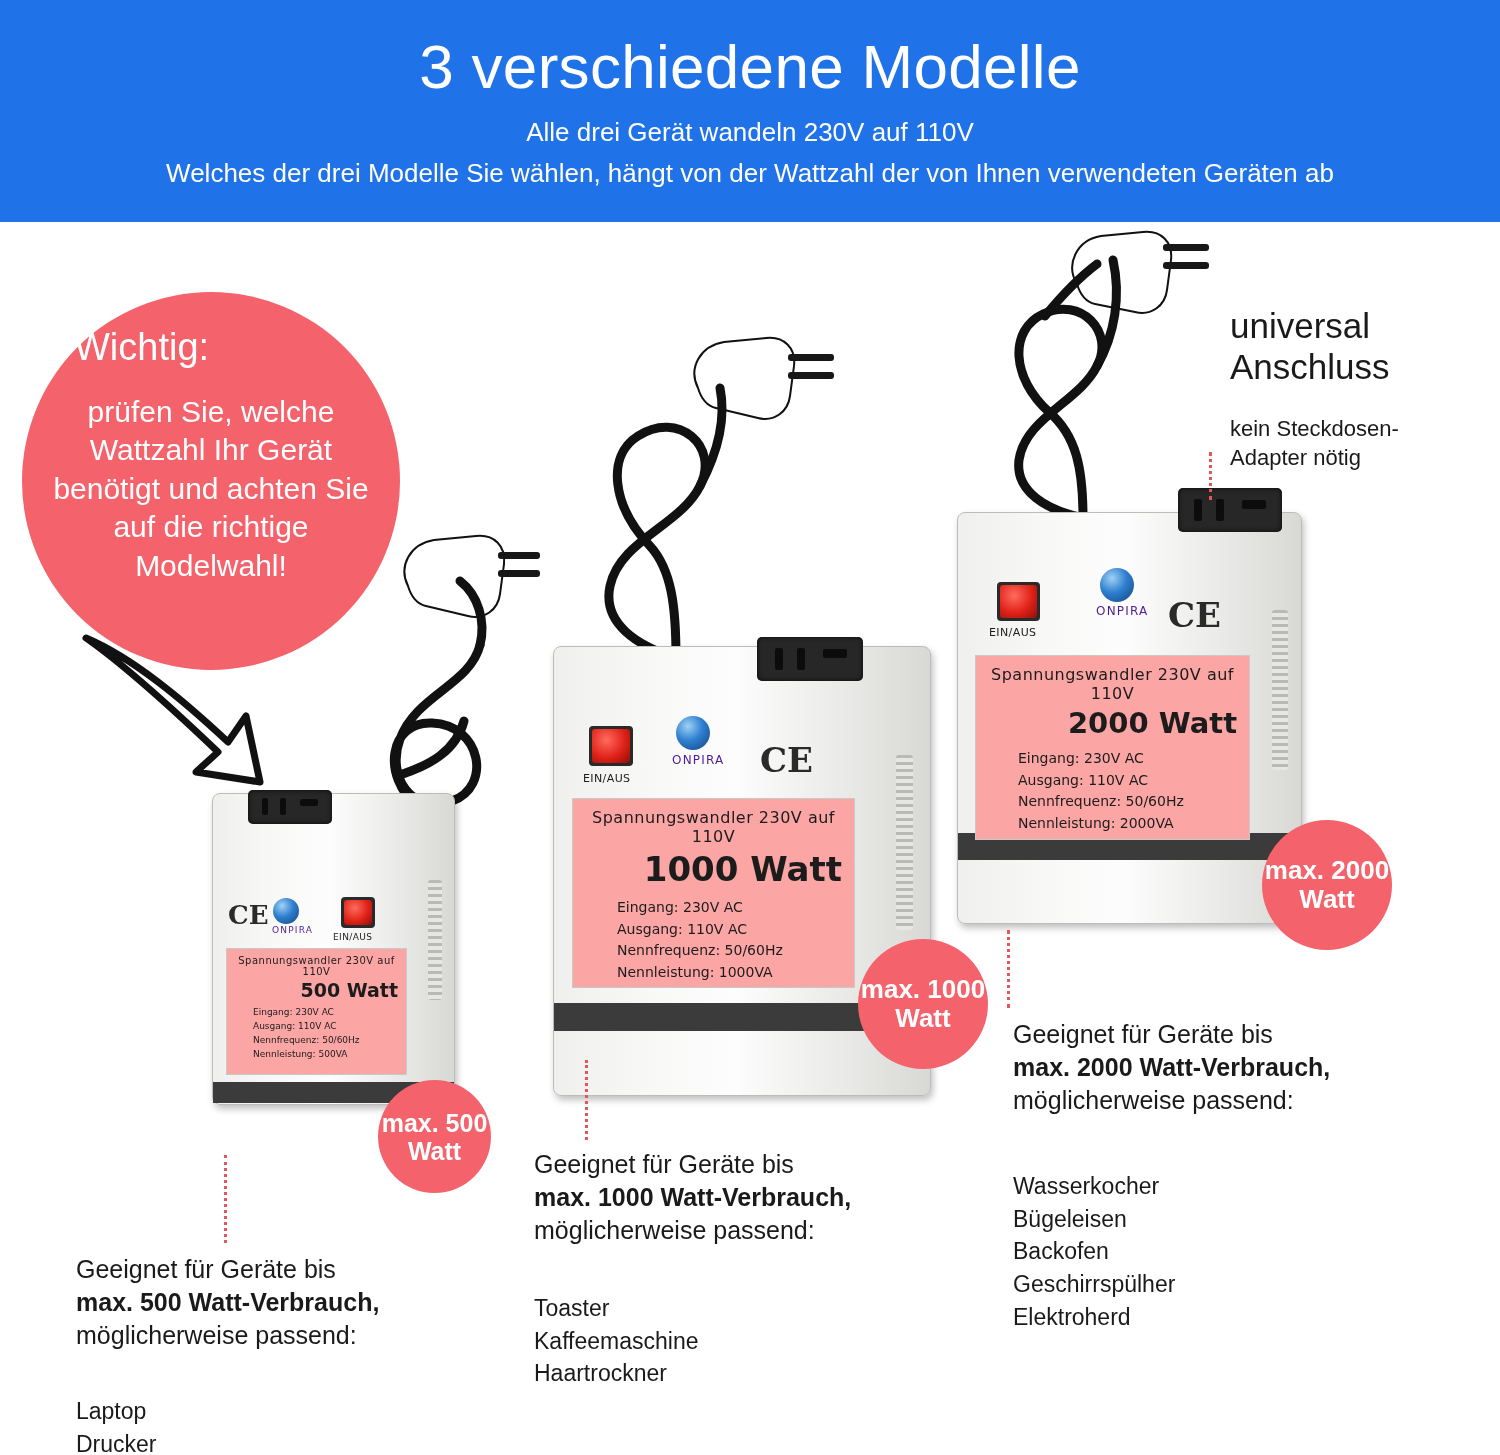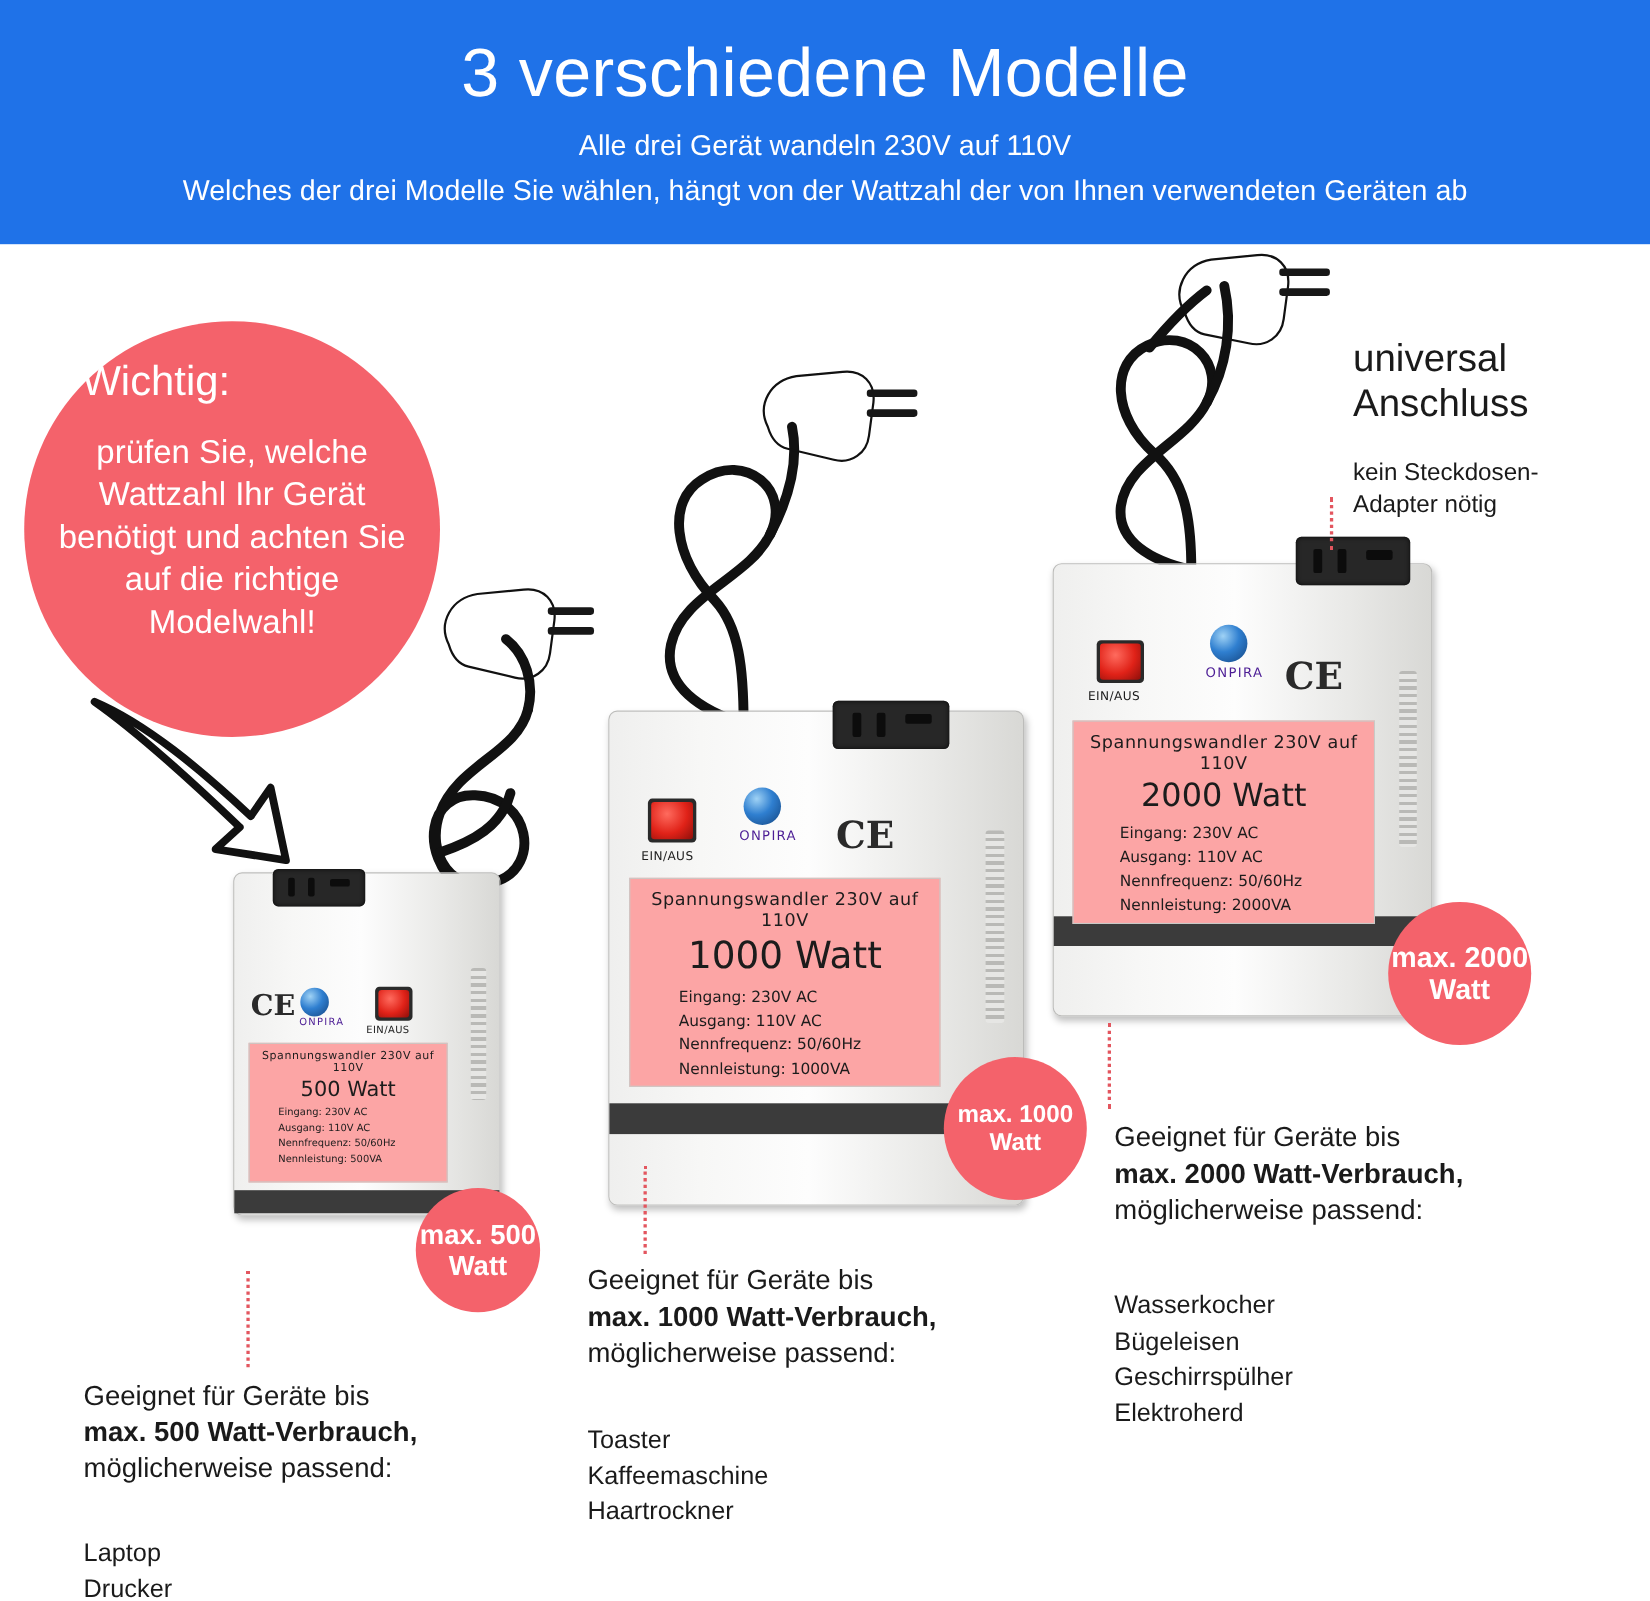--- a/index.html
+++ b/index.html
@@ -110,21 +110,22 @@
     box-sizing: border-box;
     text-align: center;
     color: #1c1c1c;
   }
   .plate-title {
     font-family: "DejaVu Sans", sans-serif;
     letter-spacing: 0.5px;
   }
   .plate-watt {
     font-family: "DejaVu Sans", sans-serif;
-    font-weight: normal;
+    font-weight: bold;
+    text-align: right;
   }
   .plate-specs {
     text-align: left;
     font-family: "DejaVu Sans", sans-serif;
     line-height: 1.55;
   }
   .ce-mark {
     position: absolute;
     font-family: "DejaVu Serif", serif;
     font-weight: bold;
@@ -341,21 +342,21 @@
     <div class="plate-title" style="font-size:16px;">Spannungswandler 230V auf 110V</div>
     <div class="plate-watt" style="font-size:34px; margin-top:3px;">1000 Watt</div>
     <div class="plate-specs" style="font-size:14px; margin-top:8px; padding-left:32px;">
       <div>Eingang:  230V AC</div>
       <div>Ausgang:  110V AC</div>
       <div>Nennfrequenz:  50/60Hz</div>
       <div>Nennleistung: 1000VA</div>
     </div>
   </div>
 
-  <div class="badge" style="left:858px; top:961px; width:130px; height:130px; font-size:22px;text-align:center;">max. 1000 Watt</div>
+  <div class="badge" style="left:858px; top:939px; width:130px; height:130px; font-size:26px;text-align:center;">max. 1000 Watt</div>
 
   <div class="dots" style="left:585px; top:1060px; height:80px;"></div>
 
   <div class="caption" style="left:534px; top:1148px; width:430px;">
     <div>Geeignet für Geräte bis</div>
     <div style="font-weight:bold;">max. 1000 Watt-Verbrauch,</div>
     <div>möglicherweise passend:</div>
   </div>
   <div class="list" style="left:534px; top:1292px; width:330px;">
     <div>Toaster</div>
@@ -411,20 +412,21 @@
   <div class="dots" style="left:1007px; top:930px; height:78px;"></div>
 
   <div class="caption" style="left:1013px; top:1018px; width:450px;">
     <div>Geeignet für Geräte bis</div>
     <div style="font-weight:bold;">max. 2000 Watt-Verbrauch,</div>
     <div>möglicherweise passend:</div>
   </div>
   <div class="list" style="left:1013px; top:1170px; width:340px;">
     <div>Wasserkocher</div>
     <div>Bügeleisen</div>
+    <div>Backofen</div>
     <div>Geschirrspülher</div>
     <div>Elektroherd</div>
   </div>
 </div>
 
 <div class="univ-title" style="left:1230px; top:305px; width:250px;">universal Anschluss</div>
 <div class="univ-sub" style="left:1230px; top:415px; width:240px;">kein Steckdosen-Adapter nötig</div>
 <div class="dots" style="left:1209px; top:452px; height:48px;"></div>
 
 </body></html>

